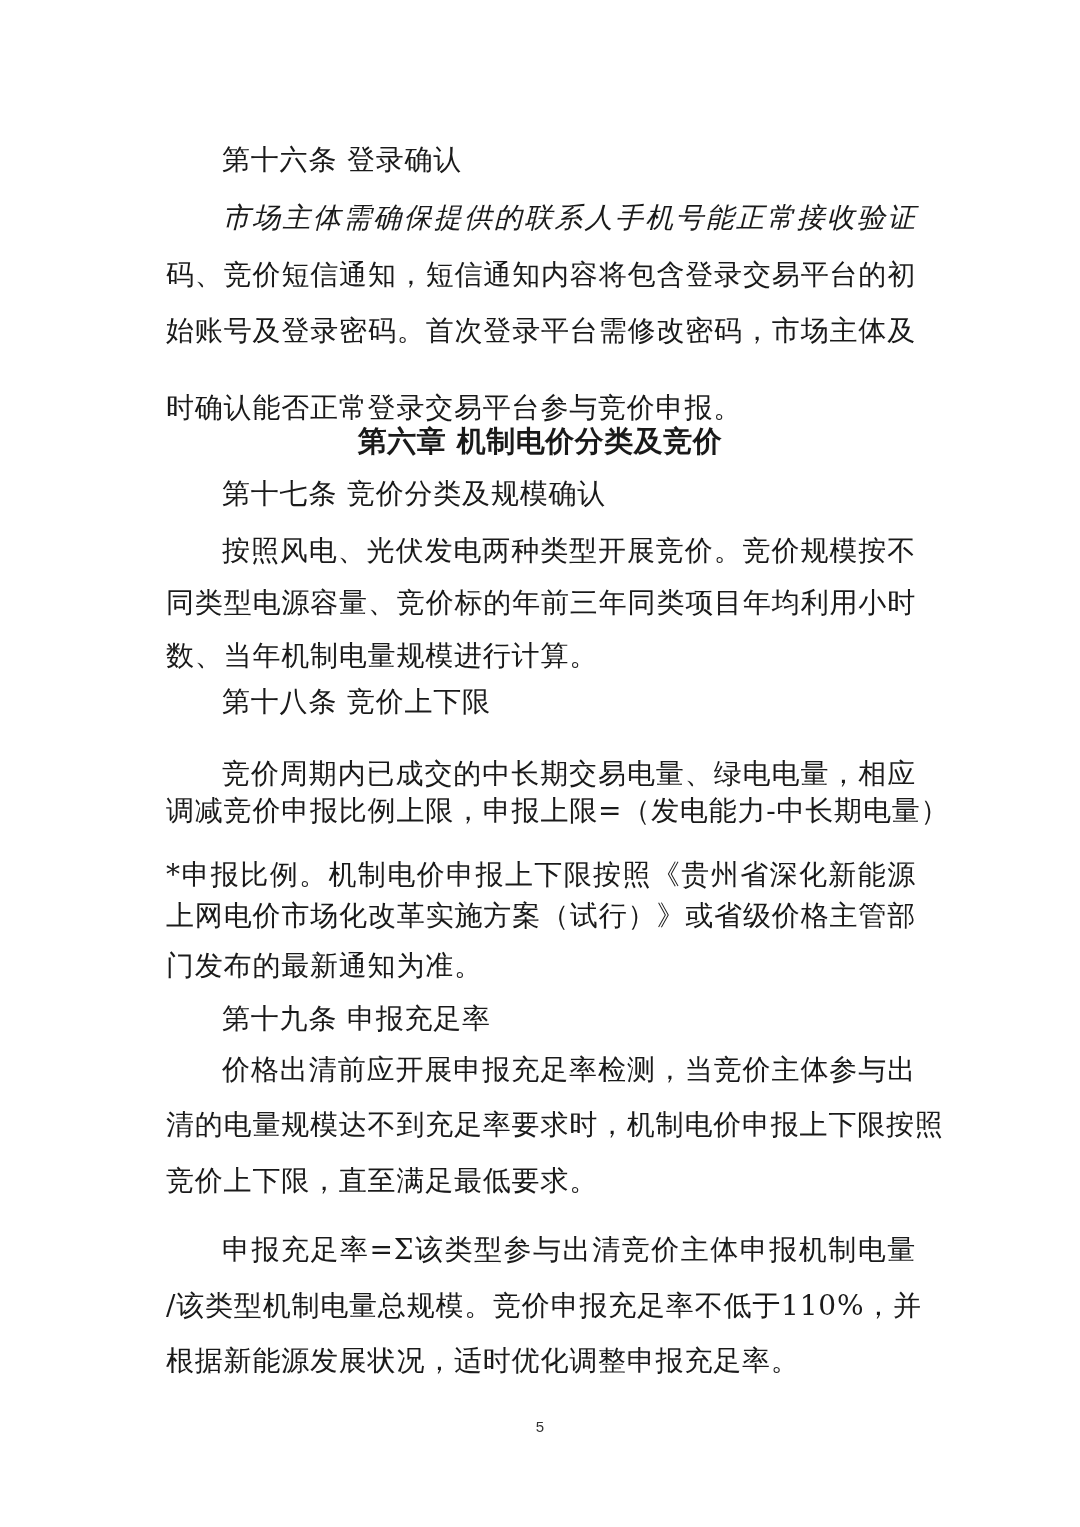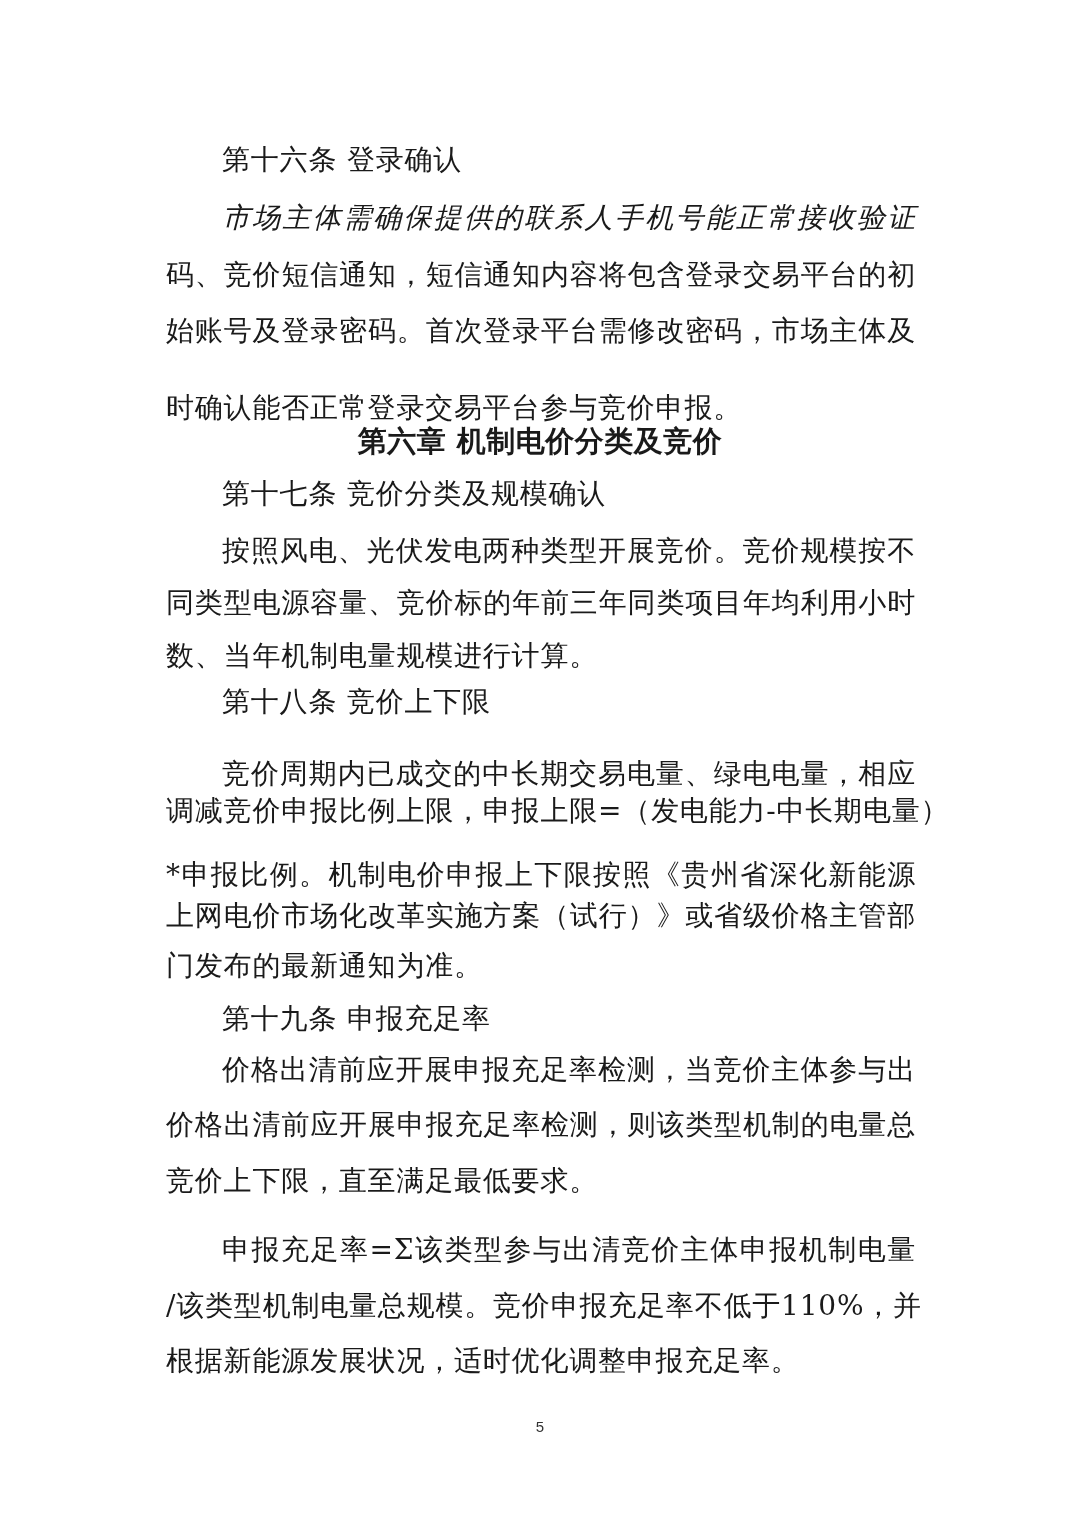--- a/index.html
+++ b/index.html
@@ -81,21 +81,21 @@
 
   <div class="line indent" style="top:682px;">第十八条 竞价上下限</div>
   <div class="line indent justify" style="top:754px;">竞价周期内已成交的中长期交易电量、绿电电量，相应</div>
   <div class="line justify" style="top:791px;">调减竞价申报比例上限，申报上限=（发电能力-中长期电量）</div>
   <div class="line justify" style="top:843px;margin-top:12px;">*申报比例。机制电价申报上下限按照《贵州省深化新能源</div>
   <div class="line justify" style="top:896px;">上网电价市场化改革实施方案（试行）》或省级价格主管部</div>
   <div class="line" style="top:946px;">门发布的最新通知为准。</div>
 
   <div class="line indent justify" style="top:1050px;">价格出清前应开展申报充足率检测，当竞价主体参与出</div>
   <div class="line indent" style="top:999px;">第十九条 申报充足率</div>
-  <div class="line justify" style="top:1105px;">价格出清前应开展申报充足率检测，则该类型机制的电量总</div>
+  <div class="line justify" style="top:1105px;">清的电量规模达不到充足率要求时，机制电价申报上下限按照</div>
   <div class="line" style="top:1161px;">竞价上下限，直至满足最低要求。</div>
 
   <div class="line indent justify" style="top:1230px;">申报充足率=Σ该类型参与出清竞价主体申报机制电量</div>
   <div class="line justify" style="top:1286px;">/该类型机制电量总规模。竞价申报充足率不低于110%，并</div>
   <div class="line" style="top:1341px;">根据新能源发展状况，适时优化调整申报充足率。</div>
 
   <div class="page-number">5</div>
 </div>
 
 </body></html>

